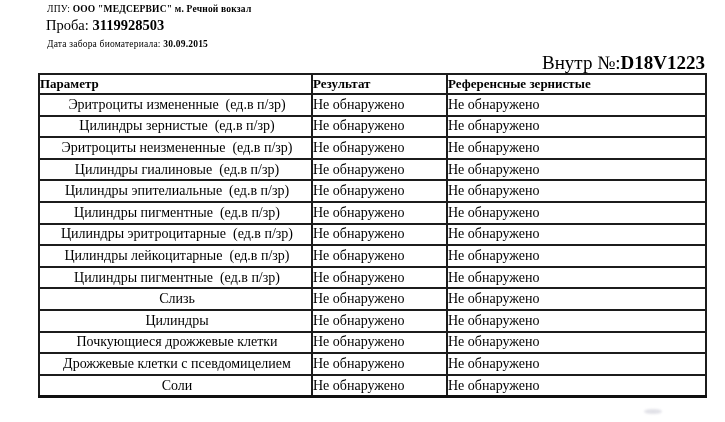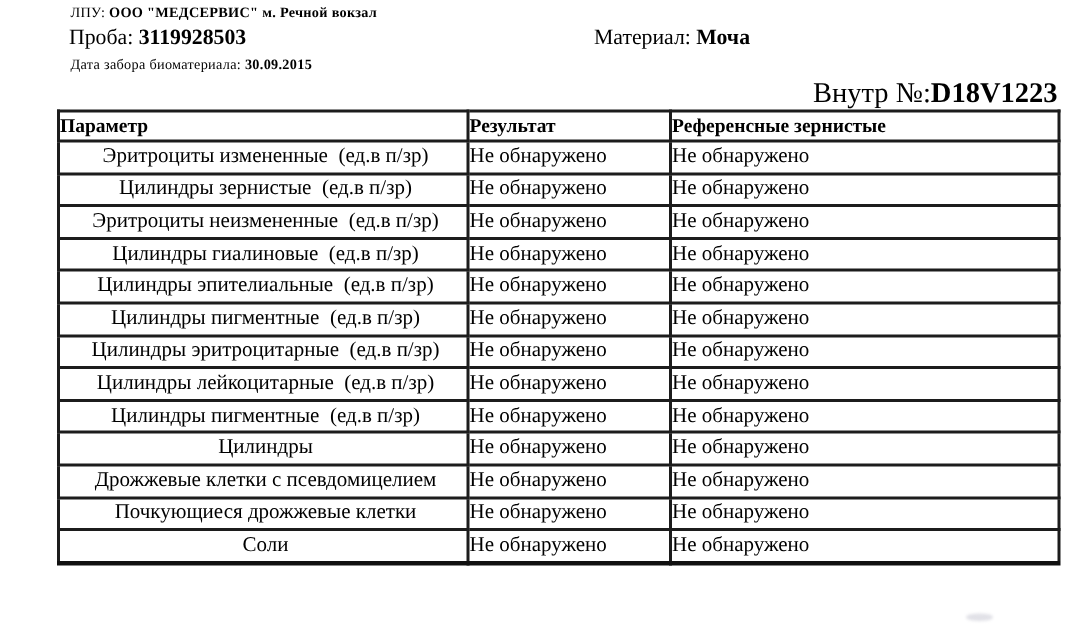--- a/index.html
+++ b/index.html
@@ -87,21 +87,20 @@
 </style>
 </head>
 <body>
 
 <div class="page">
 
   <div class="hdr-line lpu-line"><span>ЛПУ: </span><span class="b">ООО "МЕДСЕРВИС" м. Речной вокзал</span></div>
 
   <div class="hdr-line proba-line"><span>Проба: </span><span class="b">3119928503</span></div>
 
-  <div class="hdr-line material-line"><span>Материал: </span><span class="b">Моча</span></div>
 
   <div class="hdr-line date-line"><span>Дата забора биоматериала: </span><span class="b">30.09.2015</span></div>
 
   <div class="hdr-line internal-line"><span>Внутр №:</span><span class="b">D18V1223</span></div>
 
   <table class="report-table">
     <colgroup>
       <col style="width:273px">
       <col style="width:135px">
       <col style="width:259px">
@@ -153,31 +152,36 @@
           <td>Цилиндры лейкоцитарные  (ед.в п/зр)</td>
           <td>Не обнаружено</td>
           <td>Не обнаружено</td>
         </tr>
         <tr>
           <td>Цилиндры пигментные  (ед.в п/зр)</td>
           <td>Не обнаружено</td>
           <td>Не обнаружено</td>
         </tr>
         <tr>
+          <td>Слизь</td>
+          <td>Не обнаружено</td>
+          <td>Не обнаружено</td>
+        </tr>
+        <tr>
           <td>Цилиндры</td>
           <td>Не обнаружено</td>
           <td>Не обнаружено</td>
         </tr>
         <tr>
-          <td>Дрожжевые клетки с псевдомицелием</td>
+          <td>Почкующиеся дрожжевые клетки</td>
           <td>Не обнаружено</td>
           <td>Не обнаружено</td>
         </tr>
         <tr>
-          <td>Почкующиеся дрожжевые клетки</td>
+          <td>Дрожжевые клетки с псевдомицелием</td>
           <td>Не обнаружено</td>
           <td>Не обнаружено</td>
         </tr>
         <tr>
           <td>Соли</td>
           <td>Не обнаружено</td>
           <td>Не обнаружено</td>
         </tr>
       </tbody>
   </table>

